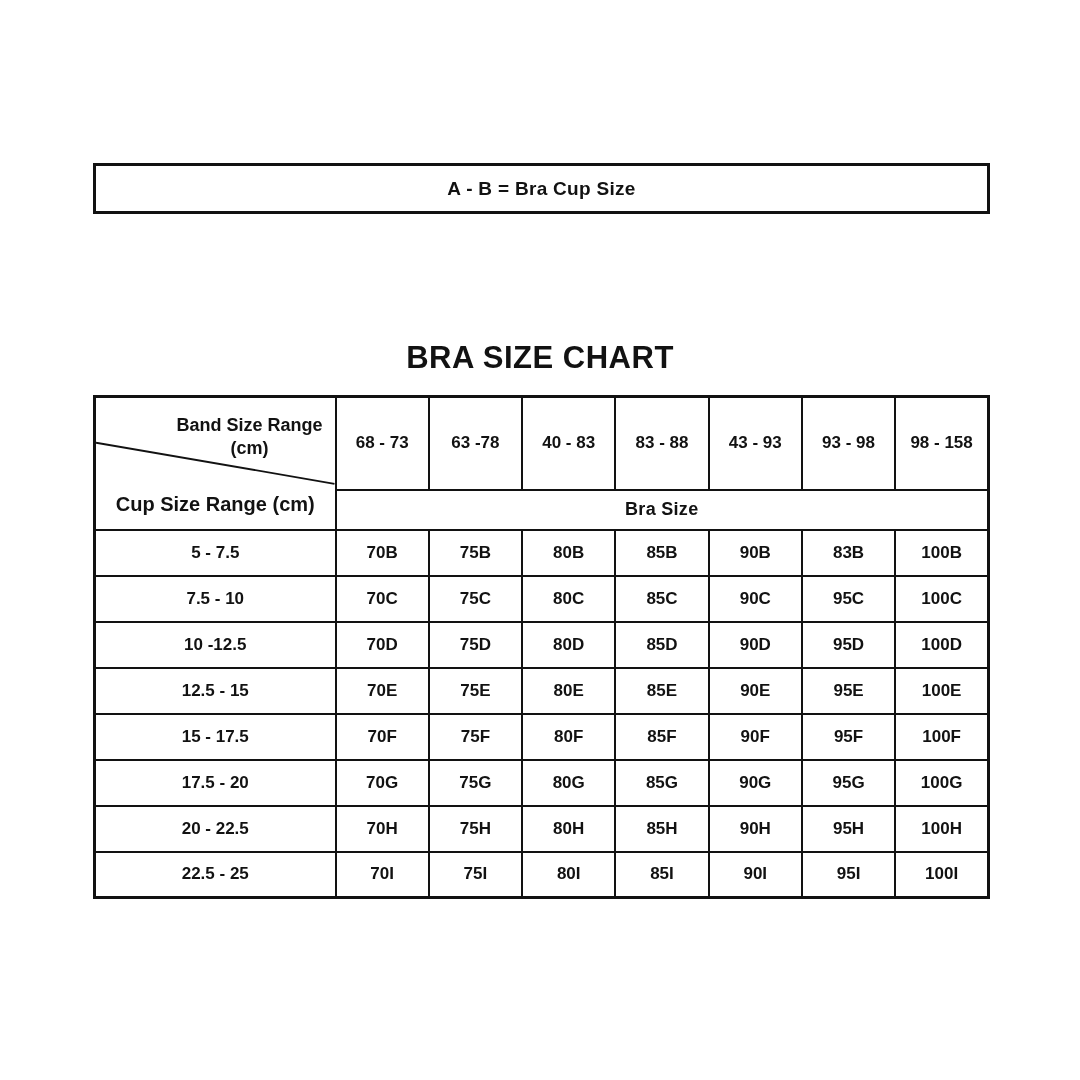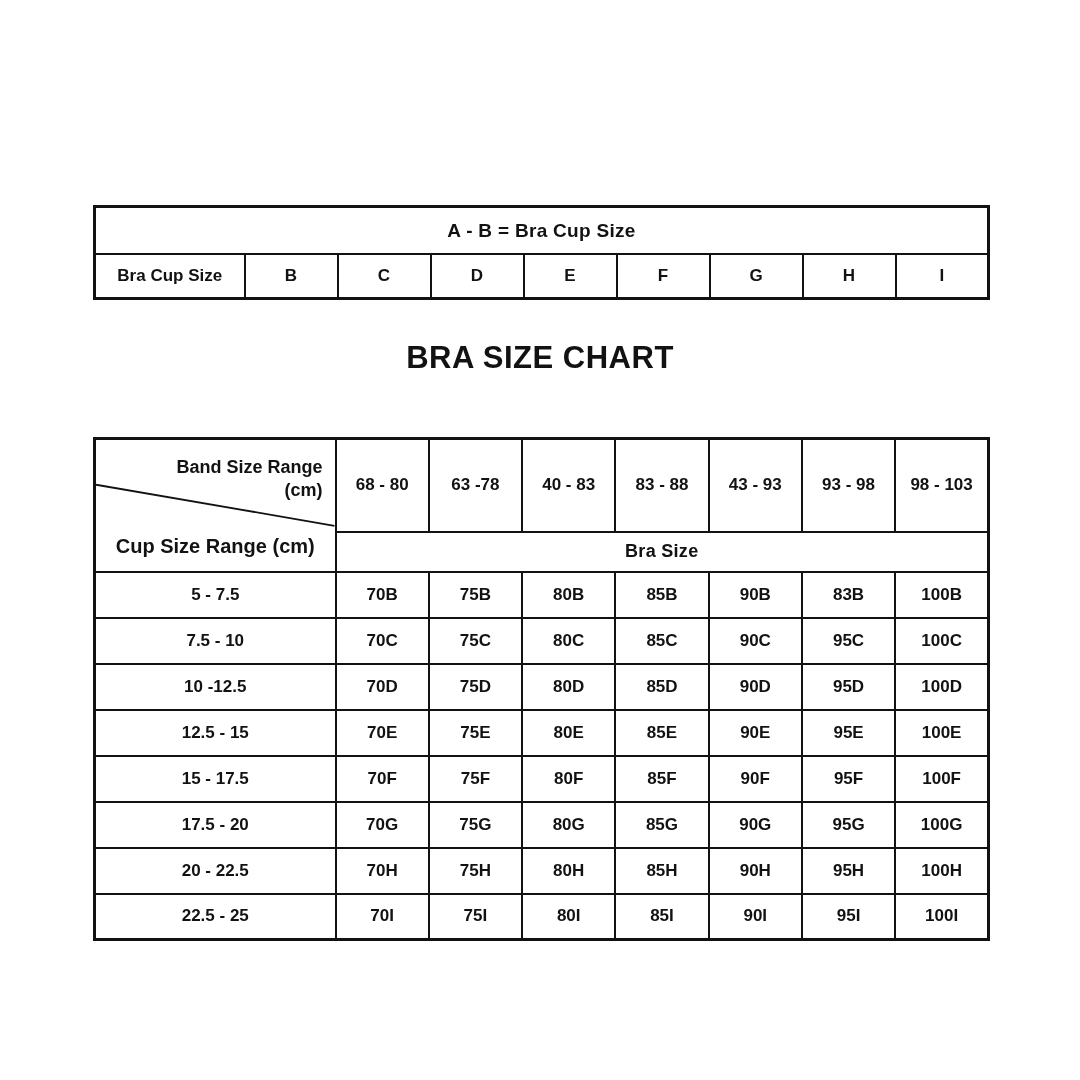--- a/index.html
+++ b/index.html
@@ -9,21 +9,20 @@
     font-family: "Liberation Sans", sans-serif;
     color: #121212;
   }
   .canvas { position: relative; width: 1080px; height: 1080px; overflow: hidden; }
 
   table {
     position: absolute;
     border-collapse: collapse;
     table-layout: fixed;
     border: 3px solid #121212;
-    margin-top: 42px;
   }
   td, th {
     border: 2px solid #121212;
     text-align: center;
     vertical-align: middle;
     padding: 0;
     font-weight: 700;
     background: #ffffff;
   }
 
@@ -55,53 +54,41 @@
   .t2 .bra-row td { font-size: 18px; letter-spacing: 0.3px; }
   .t2 tbody tr { height: 46px; }
   .t2 tbody th, .t2 tbody td { font-size: 17px; }
 
   
   td.diag { position: relative; padding: 0; }
   .diag-inner { position: absolute; inset: 0; }
   .diag-line-svg { position: absolute; inset: 0; width: 100%; height: 100%; display: block; }
   .band-label {
     position: absolute; top: 16px; right: 12px;
-    text-align: right; font-size: 18px; line-height: 1.3;
+    text-align: center; font-size: 18px; line-height: 1.3;
   }
   .cup-label {
     position: absolute; left: 0; right: 0; bottom: 13px;
     text-align: center; font-size: 20px;
   }
 </style>
 </head>
 <body>
 
 <div class="canvas">
 
   <table class="t1">
     <colgroup>
       <col style="width:150px">
       <col span="8">
     </colgroup>
     <tbody>
       <tr class="head-row">
         <td colspan="9">A - B = Bra Cup Size</td>
       </tr>
-      <tr class="cup-row">
-        <th>Bra Cup Size</th>
-
-      <td>B</td>
-          <td>C</td>
-          <td>D</td>
-          <td>E</td>
-          <td>F</td>
-          <td>G</td>
-          <td>H</td>
-          <td>I</td>
-        </tr>
     </tbody>
   </table>
 
   <h1 class="chart-title">BRA SIZE CHART</h1>
 
   <table class="t2">
     <colgroup>
       <col style="width:241px">
       <col span="7">
     </colgroup>
@@ -110,27 +97,27 @@
         <td rowspan="2" class="diag">
           <div class="diag-inner">
             <svg class="diag-line-svg" viewBox="0 0 240 143" preserveAspectRatio="none">
               <line x1="0" y1="49" x2="240" y2="94" stroke="#121212" stroke-width="2"></line>
             </svg>
             <div class="band-label"><span>Band Size Range</span><br><span>(cm)</span></div>
             <div class="cup-label">Cup Size Range (cm)</div>
           </div>
         </td>
 
-      <td>68 - 80</td>
+      <td>68 - 73</td>
           <td>63 -78</td>
           <td>40 - 83</td>
           <td>83 - 88</td>
           <td>43 - 93</td>
           <td>93 - 98</td>
-          <td>98 - 103</td>
+          <td>98 - 158</td>
         </tr>
       <tr class="bra-row">
         <td colspan="7">Bra Size</td>
       </tr>
     </tbody>
     <tbody>
 
         <tr>
           <th>5 - 7.5</th>
           <td>70B</td>

